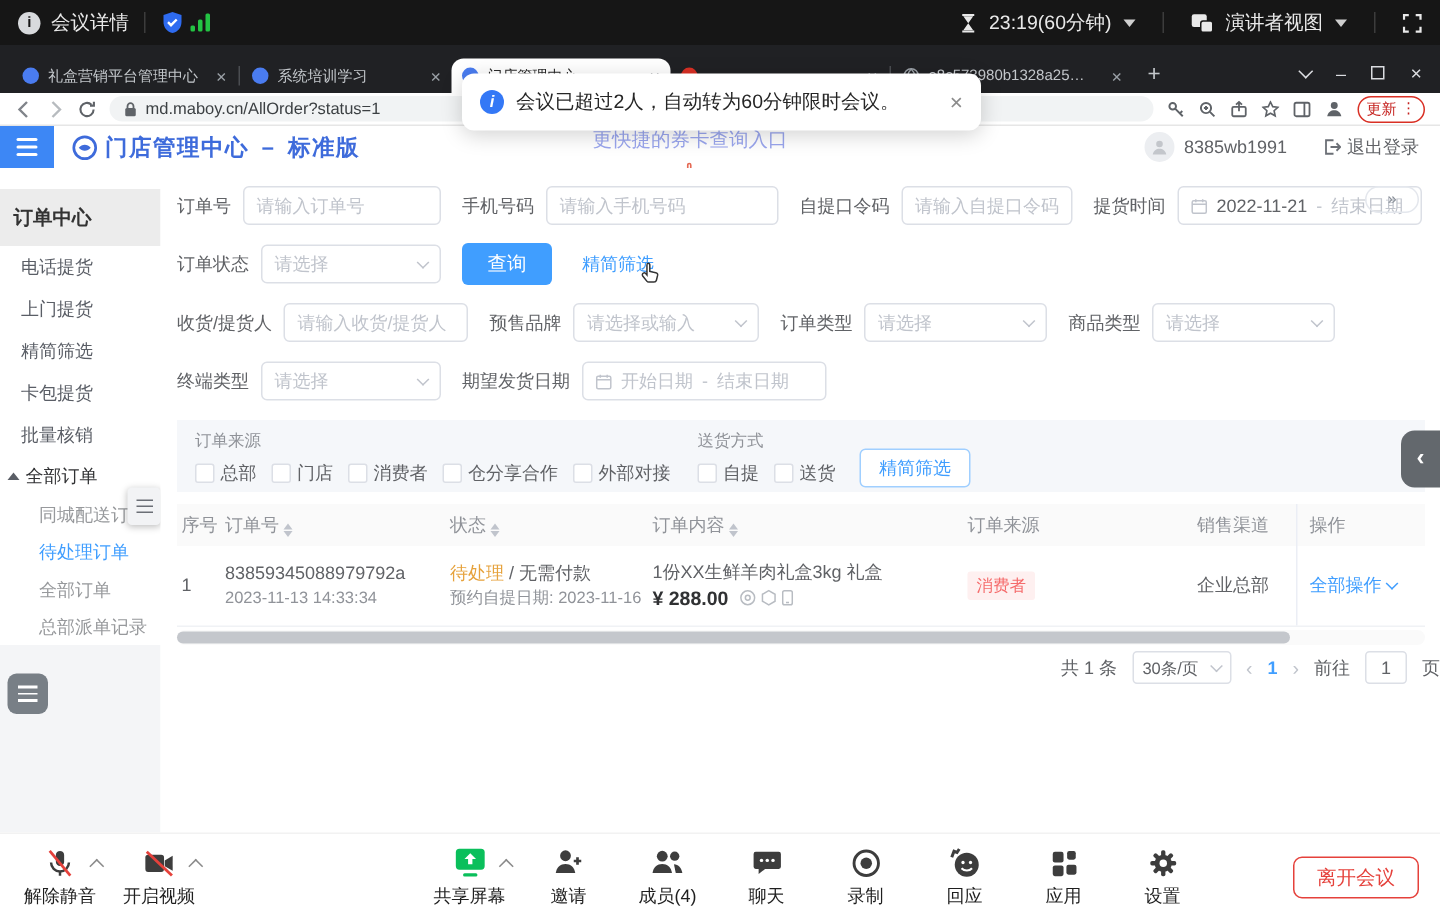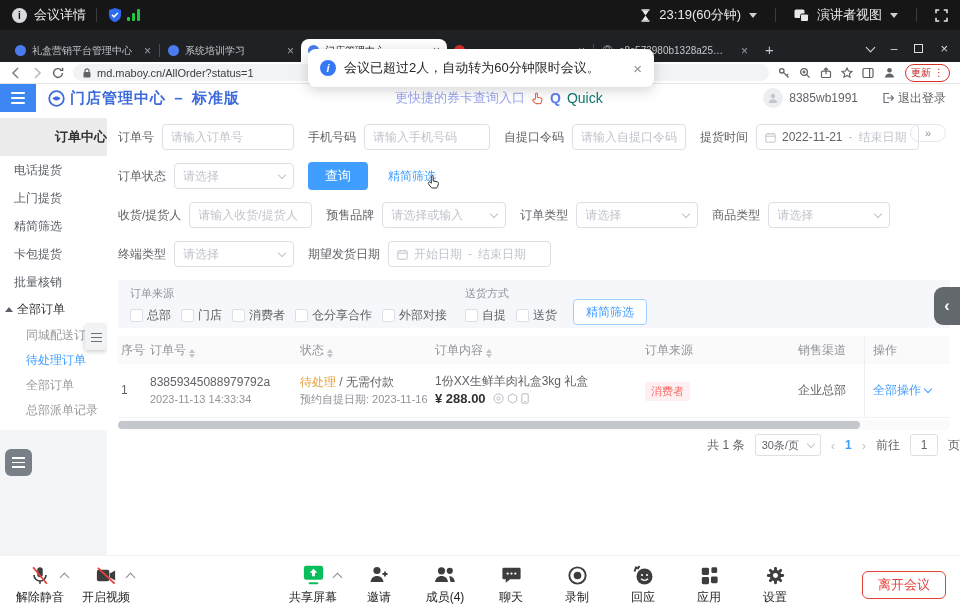--- a/index.html
+++ b/index.html
@@ -60,34 +60,34 @@
   .toast-x { margin-left:auto; color:#8c8c8c; font-size:15px; }
 
   
   .pg-head { position:absolute; top:84px; left:0; right:0; height:28px; background:#fff;
              display:flex; align-items:center; }
   .burger { width:36px; height:28px; background:#3d87f5; display:flex; flex-direction:column;
             align-items:center; justify-content:center; gap:3px; }
   .burger i { display:block; width:14px; height:2px; background:#fff; border-radius:1px; }
   .brand { display:flex; align-items:center; margin-left:12px; gap:5px; }
   .pg-title { font-size:15px; font-weight:bold; color:#3e6bdb; letter-spacing:1px; }
-  .promo { position:absolute; left:395px; top:0; height:28px; display:flex; align-items:center; gap:6px; }
+  .promo { position:absolute; left:395px; top:0; height:28px; display:flex; align-items:center; gap:6px;flex-direction:column; }
   .promo-tx { font-size:13px; color:#9aa6ee; }
   .quick-q { color:#5a7bf0; font-size:14px; font-weight:bold; }
   .quick-tx { color:#0f766e; font-size:14px; }
   .usr { margin-left:auto; display:flex; align-items:center; gap:6px; padding-right:14px; }
   .avatar { width:20px; height:20px; border-radius:50%; background:#eceef1; display:flex;
             align-items:center; justify-content:center; }
   .usr-name { font-size:12px; color:#606266; margin-right:18px; }
   .logout { display:flex; align-items:center; gap:4px; font-size:12px; color:#606266; }
 
   
   .sidebar { position:absolute; left:0; top:112px; width:107px; bottom:55px; background:#fff; }
-  .sb-head { margin-top:6px; background:#ececec; font-size:13px; font-weight:bold; color:#333;
-             padding:10px 0 10px 9px;text-align:right; }
+  .sb-head { margin-top:14px; background:#ececec; font-size:13px; font-weight:bold; color:#333;
+             padding:10px 0 10px 9px; }
   .sb-item { height:28px; line-height:28px; padding-left:14px; font-size:12px; color:#5a5e66; }
   .sb-group { height:27px; display:flex; align-items:center; font-size:12px; color:#303133; padding-left:5px; gap:4px; }
   .tri-up { width:0; height:0; border-left:4px solid transparent; border-right:4px solid transparent;
             border-bottom:5px solid #5a5e66; }
   .sb-sub { height:25px; line-height:25px; padding-left:26px; font-size:12px; color:#97999c; }
   .sb-sub.active { color:#409eff; }
   .sb-handle { position:absolute; left:85px; top:213px; width:22px; height:25px; background:#f2f3f5;
                box-shadow:0 1px 5px rgba(0,0,0,.25); border-radius:3px; display:flex; flex-direction:column;
                align-items:center; justify-content:center; gap:2.5px; }
   .sb-handle i { display:block; width:11px; height:1.6px; background:#6b6f76; }
@@ -410,21 +410,21 @@
       </div>
   </div>
 
   <div class="main">
 
     <div class="f-row" style="top:12px">
       <span class="lbl">订单号</span>
       <input class="txt" style="width: 132px;" placeholder="请输入订单号">
       <span class="gap"></span>
       <span class="lbl">手机号码</span>
-      <input class="txt" style="width: 126px;" placeholder="请输入手机号码">
+      <input class="txt" style="width: 155px;" placeholder="请输入手机号码">
       <span class="gap"></span>
       <span class="lbl">自提口令码</span>
       <input class="txt" style="width: 114px;" placeholder="请输入自提口令码">
       <span class="gap"></span>
       <span class="lbl">提货时间</span>
       <div class="dt" style="width:163px">
         <span>
           <svg width="11" height="11" viewBox="0 0 11 11">
               <rect x="0.8" y="1.8" width="9.4" height="8.4" rx="1" fill="none" stroke="#c0c4cc" stroke-width="1"></rect>
               <path d="M3.2.8v2M7.8.8v2M.8 4.2h9.4" stroke="#c0c4cc" stroke-width="1"></path>

